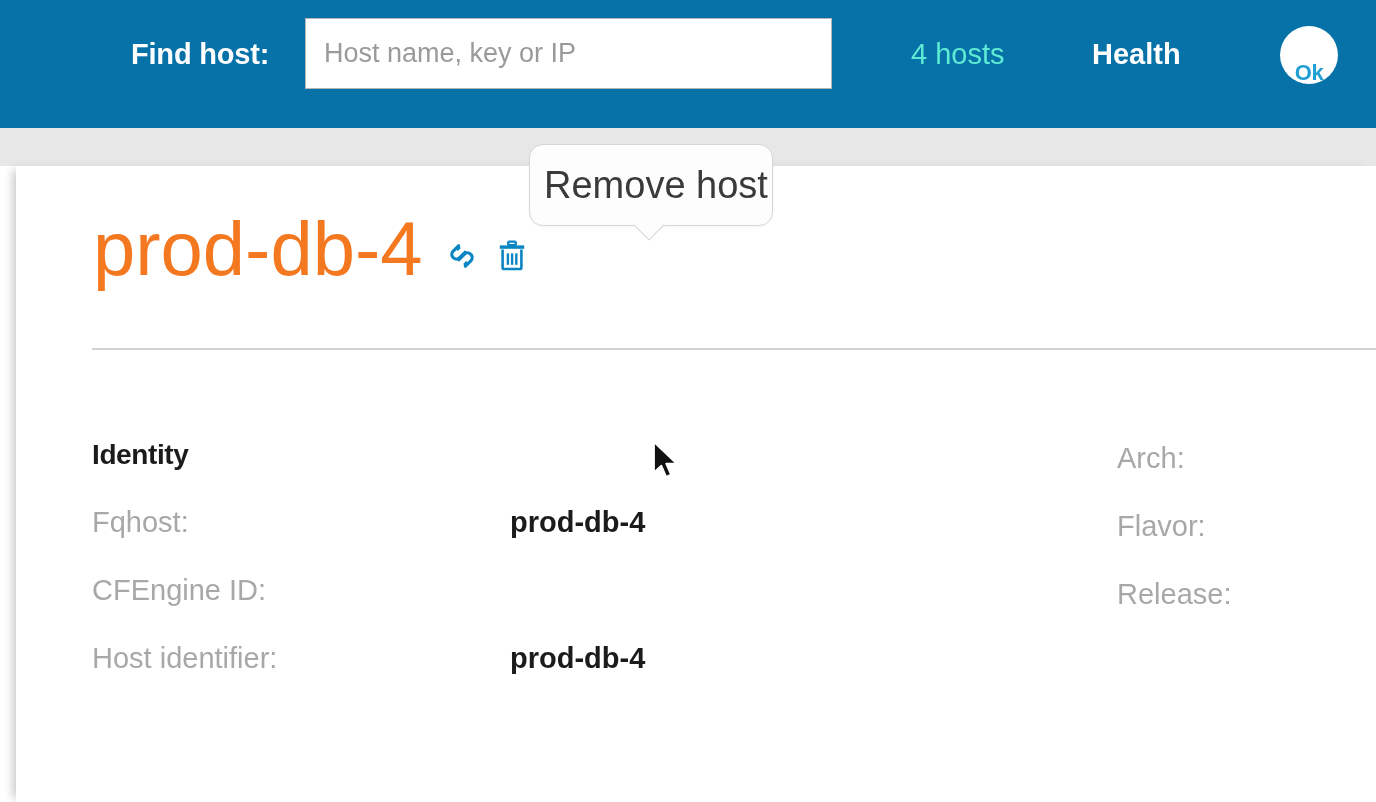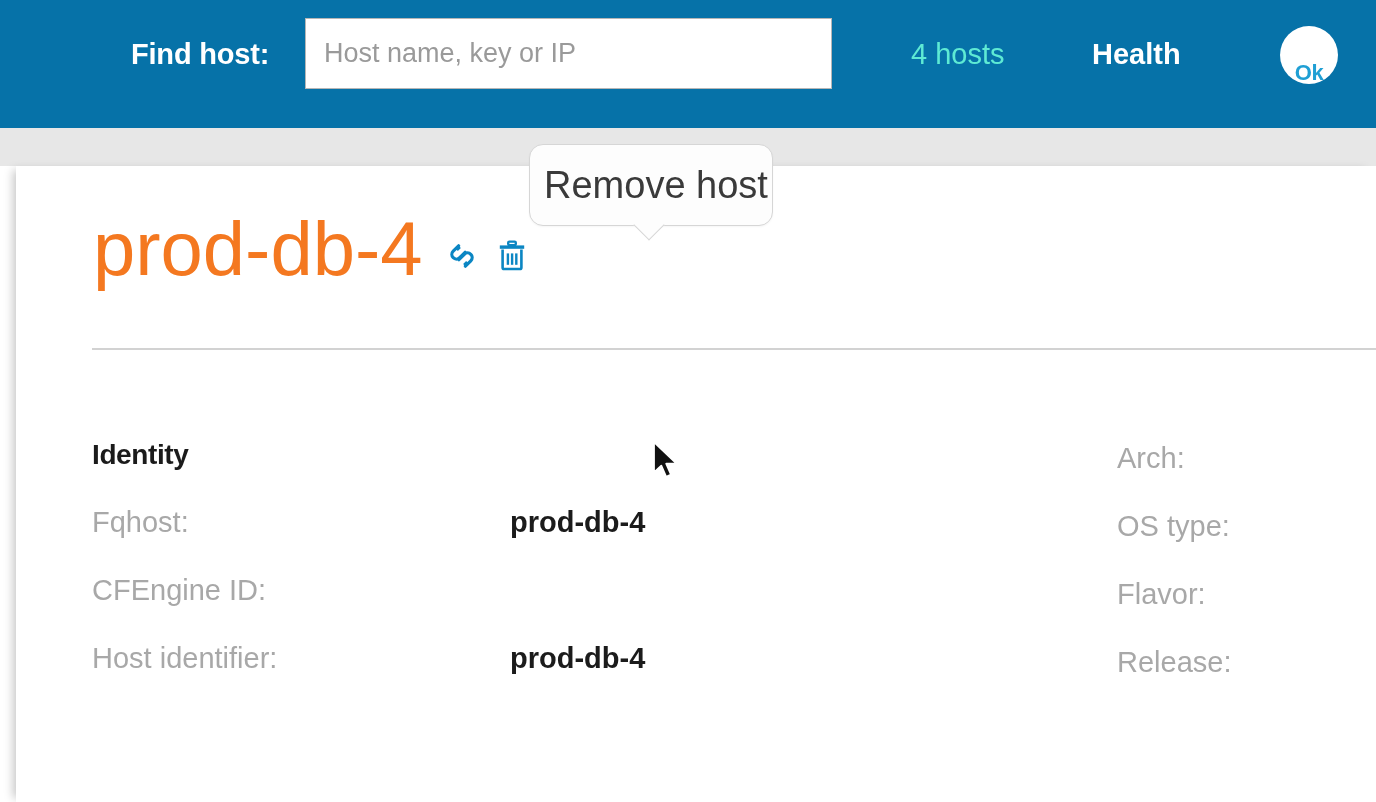--- a/index.html
+++ b/index.html
@@ -372,24 +372,20 @@
         </div>
       </div>
 
       <div class="col col-os">
 
         <div class="field-row">
           <div class="field-label">Arch:</div>
           <div class="field-value"></div>
         </div>
 
-        <div class="field-row">
-          <div class="field-label">OS type:</div>
-          <div class="field-value"></div>
-        </div>
 
         <div class="field-row">
           <div class="field-label">Flavor:</div>
           <div class="field-value"></div>
         </div>
 
         <div class="field-row">
           <div class="field-label">Release:</div>
           <div class="field-value"></div>
         </div>

